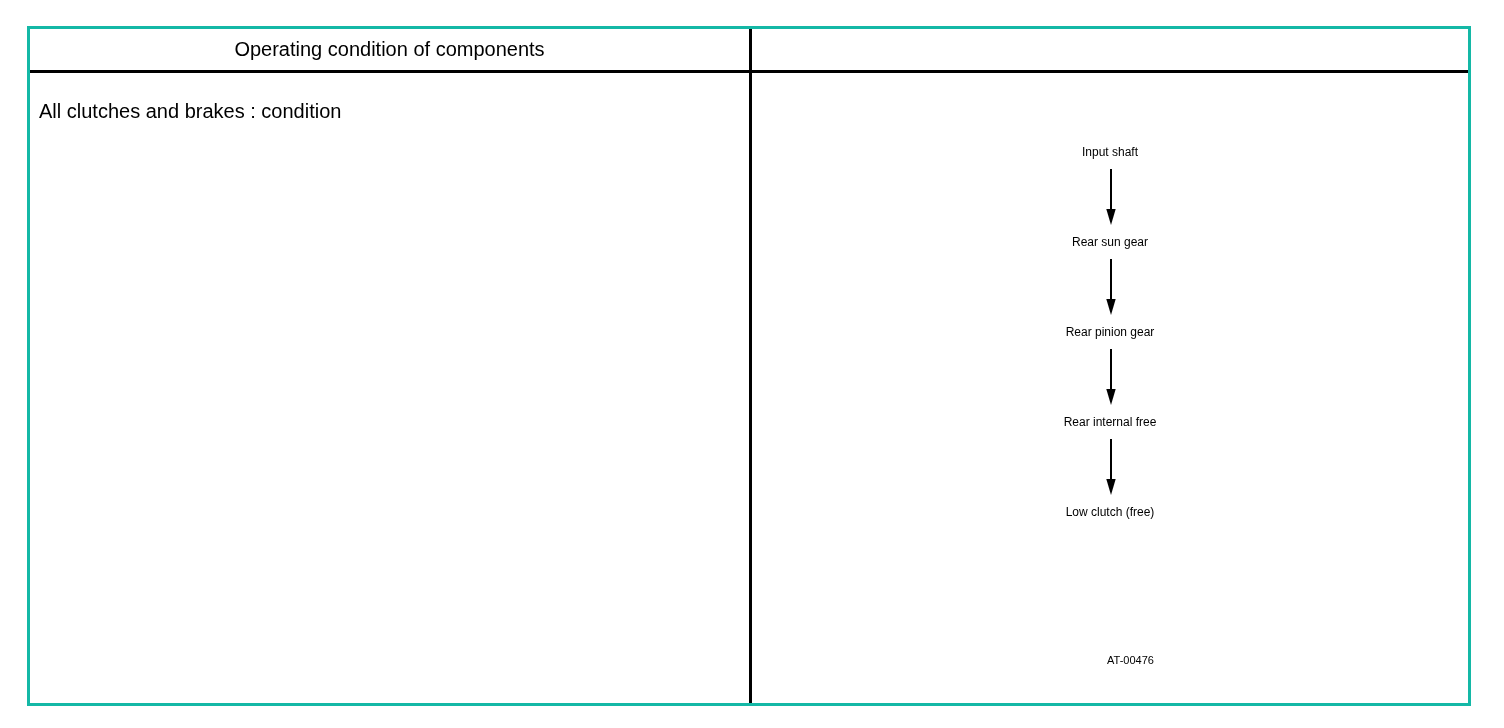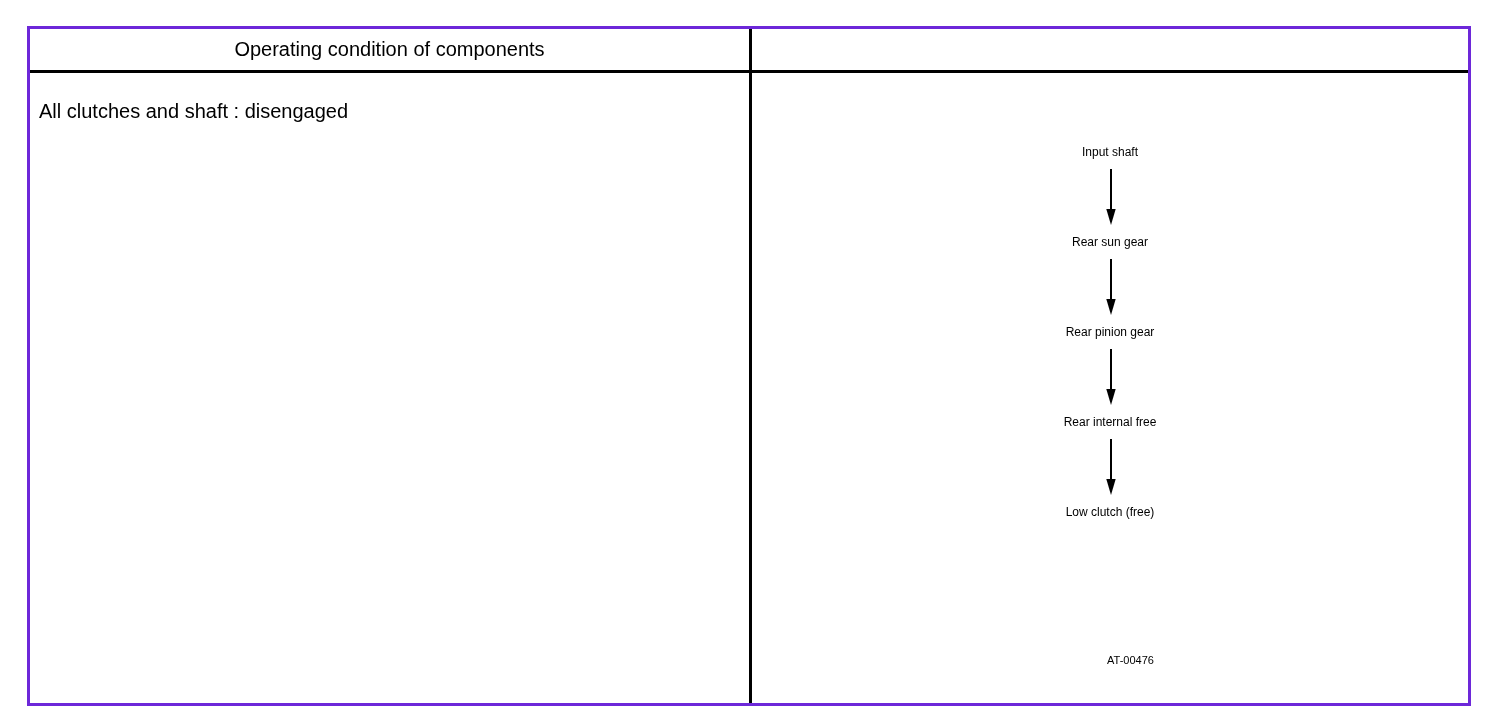--- a/index.html
+++ b/index.html
@@ -24,21 +24,21 @@
   }
 
   
   .table-frame {
     position: absolute;
     left: 27px;
     top: 26px;
     width: 1444px;
     height: 680px;
     box-sizing: border-box;
-    border: 3px solid #6d28d9;
+    border: 3px solid #14b8a6;
     background: #ffffff;
   }
 
   .header-row {
     position: absolute;
     left: 0;
     top: 0;
     right: 0;
     height: 41px;
     border-bottom: 3px solid #000000;
@@ -134,21 +134,21 @@
 
   <div class="table-frame">
 
     <div class="header-row">
       <div class="head-cell left">Operating condition of components</div>
     </div>
 
     <div class="col-divider"></div>
 
     <div class="body-left">
-      <div class="condition-text">All clutches and shaft : disengaged</div>
+      <div class="condition-text">All clutches and brakes : condition</div>
     </div>
 
     <div class="body-right">
 
       <div class="flow">
 
         <div class="flow-node first">Input shaft</div>
 
         <svg class="flow-arrow" viewBox="0 0 12 56">
           <rect x="5" y="0" width="2" height="43" fill="#000000"></rect>

